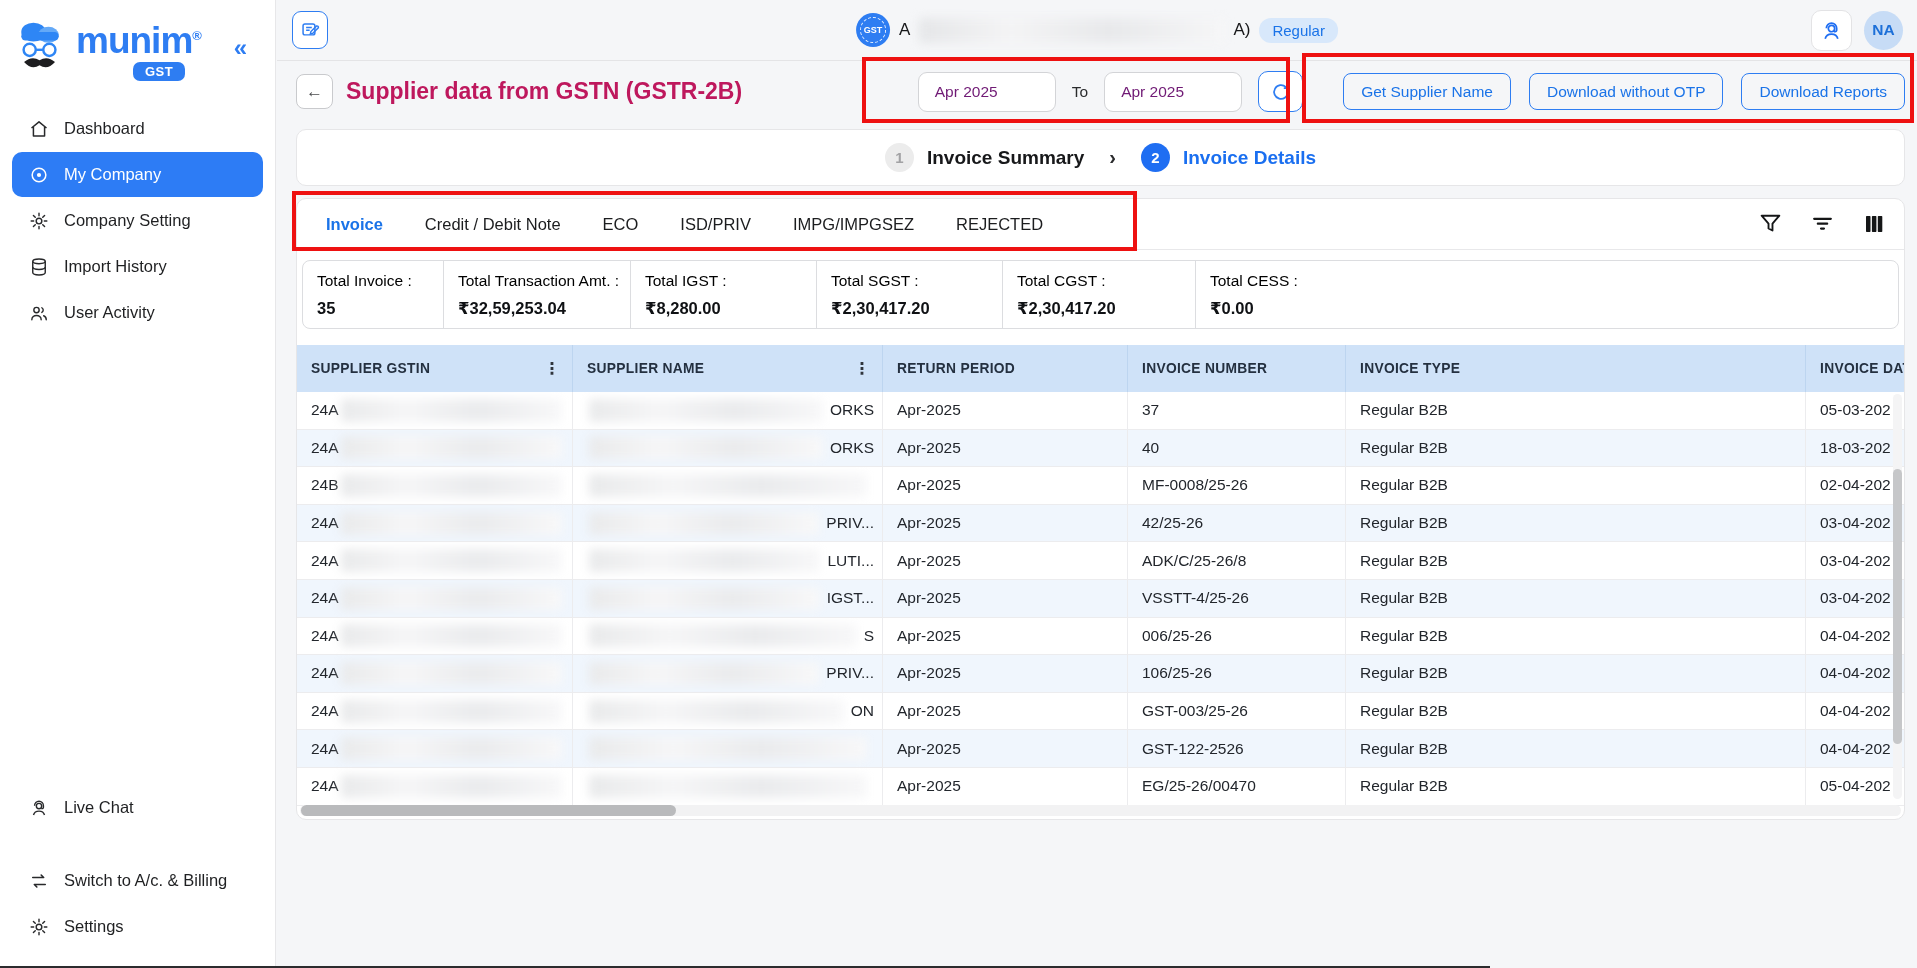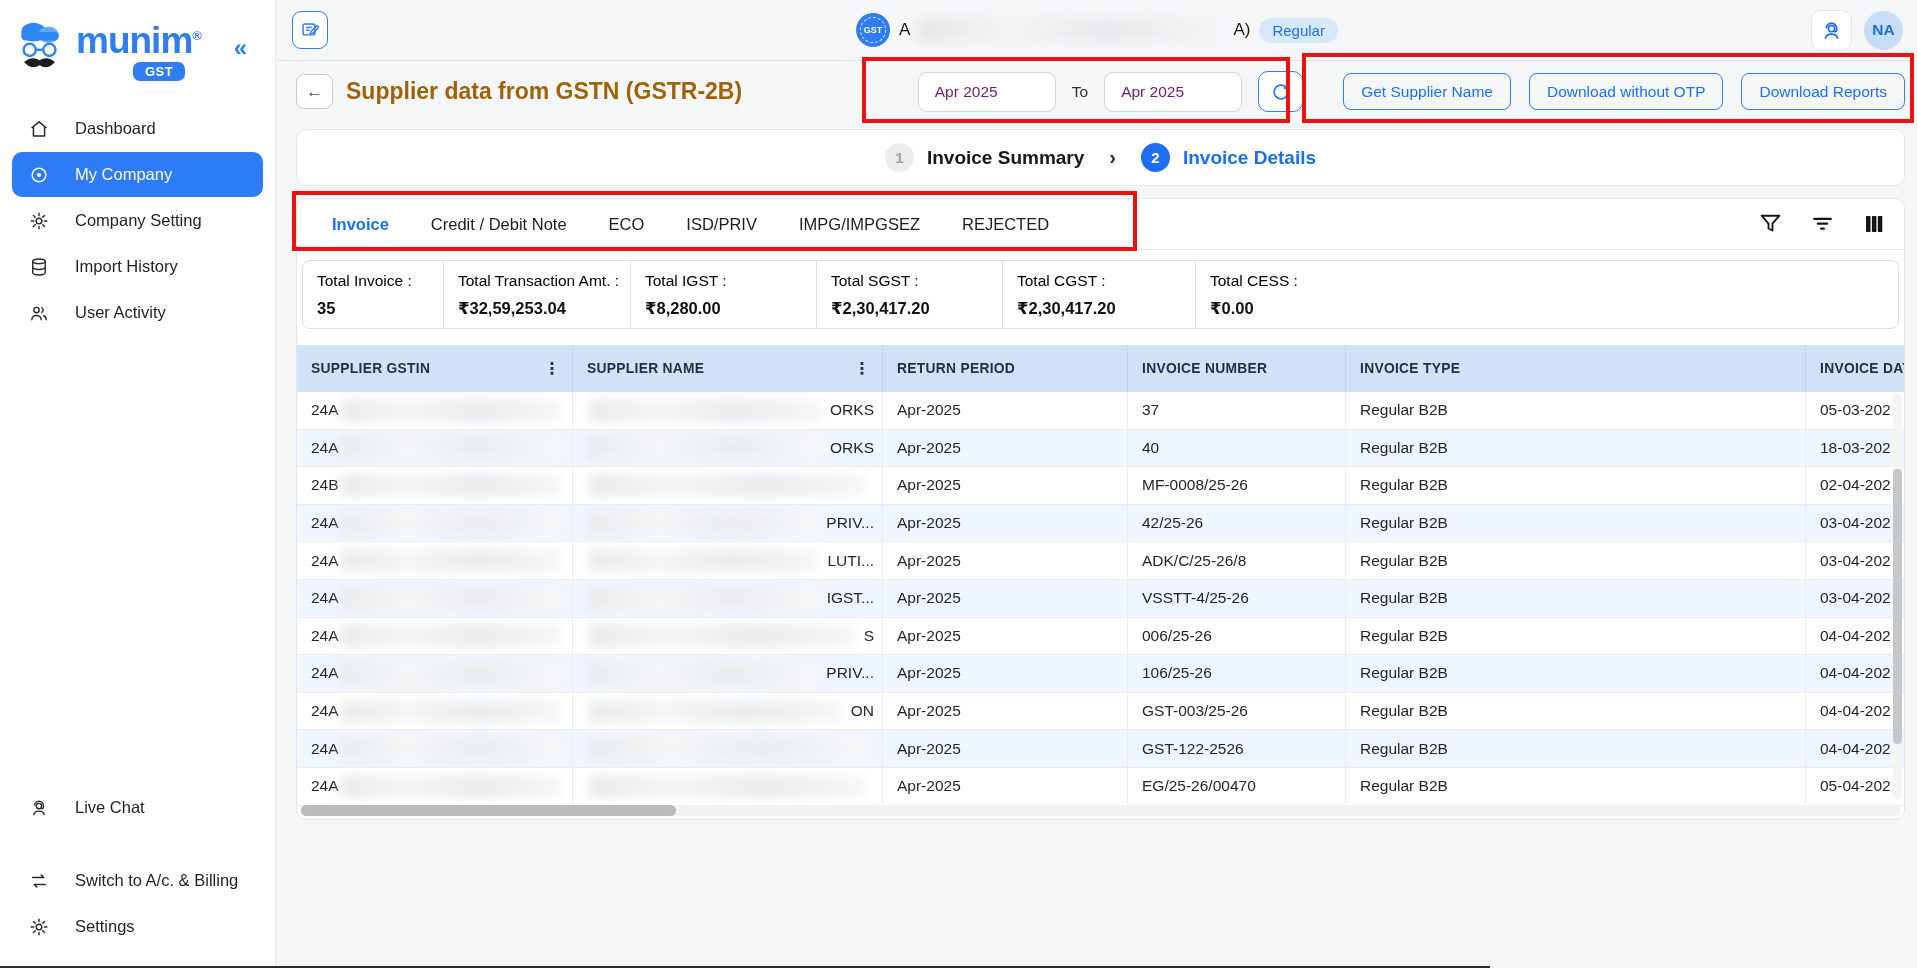--- a/index.html
+++ b/index.html
@@ -14,21 +14,21 @@
   .sidebar { position:absolute; left:0; top:0; bottom:2px; width:276px; background:#fff;
     border-right:1px solid #e7e7e9; display:flex; flex-direction:column; z-index:2; }
   .logo-row { position:relative; height:92px; padding:14px 10px 0 10px; }
   .mascot { position:absolute; left:10px; top:16px; }
   .brand-text { position:absolute; left:76px; top:20px; font-size:37px; font-weight:700; color:#2e7df2; letter-spacing:-1px; }
   .brand-reg { font-size:13px; vertical-align:super; font-weight:700; }
   .brand-badge { position:absolute; left:133px; top:62px; background:#2e7df2; color:#fff;
     font-size:13px; font-weight:700; padding:2px 12px; border-radius:7px; letter-spacing:.5px; }
   .collapse { position:absolute; right:28px; top:34px; color:#2e7df2; font-size:24px; font-weight:700; cursor:pointer; }
   .nav { padding:14px 12px 0; }
-  .nav-item { height:45px; display:flex; align-items:center; gap:26px; padding:0 0 0 17px;
+  .nav-item { height:45px; display:flex; align-items:center; gap:15px; padding:0 0 0 17px;
     border-radius:10px; font-size:16.5px; color:#1f2022; cursor:pointer; margin-bottom:1px; }
   .nav-item .nicon { width:20px; height:20px; color:#28292b; flex:none; }
   .nav-item.active { background:#2d7cf5; color:#fff; font-weight:500;text-align:right; }
   .nav-item.active .nicon { color:#fff; }
   .sidebar-footer { margin-top:auto; padding:0 12px 16px; }
   .sidebar-footer .nav-item.livechat { margin-bottom:28px; }
 
   
   .main { position:absolute; left:277px; top:0; right:0; bottom:0; }
   .topbar { height:61px; border-bottom:1px solid #e4e4e6; display:flex; align-items:center;
@@ -45,21 +45,21 @@
   .plan-badge { background:#d8e8fb; color:#1a73e8; font-size:15px; font-weight:500; padding:4px 13px; border-radius:12px; }
   .topbar-right { margin-left:auto; display:flex; align-items:center; gap:12px; }
   .support-btn { width:41px; height:41px; border:1px solid #e3e3e5; border-radius:10px; background:#fff;
     color:#1f6ef2; display:flex; align-items:center; justify-content:center; cursor:pointer; }
   .avatar { width:39px; height:39px; border-radius:50%; background:#c7dcf6; color:#1c6fd8;
     font-size:15.5px; font-weight:700; display:flex; align-items:center; justify-content:center; cursor:pointer; }
 
   .pagehead { height:61px; display:flex; align-items:center; padding:0 12px 0 19px; }
   .back-btn { width:37px; height:35px; border:1px solid #c9cacd; border-radius:8px; background:#fff;
     color:#4a4b4d; font-size:17px; display:flex; align-items:center; justify-content:center; cursor:pointer; }
-  .page-title { font-size:23px; font-weight:600; color:#a16207; margin-left:13px; }
+  .page-title { font-size:23px; font-weight:600; color:#be185d; margin-left:13px; }
   .date-group { margin-left:auto; display:flex; align-items:center; gap:16px; margin-right:40px; }
   .date-input { width:138px; height:40px; border:1px solid #d3d4d7; border-radius:9px; background:#fff;
     color:#701a75; font-size:15.5px; display:flex; align-items:center; padding-left:16px; cursor:text; }
   .to-label { font-size:15.5px; color:#2a2b2d; font-weight:500; }
   .refresh-btn { width:45px; height:41px; border:1.6px solid #2e7df2; border-radius:10px; background:#fff;
     color:#2e7df2; display:flex; align-items:center; justify-content:center; cursor:pointer; }
   .actions { display:flex; align-items:center; gap:18px; }
   .action-btn { height:37px; border:1.5px solid #2e7df2; border-radius:8px; background:transparent;
     color:#1a73e8; font-size:15.5px; font-weight:500; padding:0 17px; cursor:pointer;
     font-family:"Liberation Sans","DejaVu Sans",sans-serif; white-space:nowrap; }
@@ -68,21 +68,21 @@
     border-radius:10px; display:flex; align-items:center; justify-content:center; gap:13px; }
   .step-num { width:29px; height:29px; border-radius:50%; background:#ececec; color:#a2a2a4;
     font-size:15px; font-weight:600; display:flex; align-items:center; justify-content:center; }
   .step-num.active { background:#1f6ef2; color:#fff; }
   .step-label { font-size:19px; font-weight:600; color:#17181a; }
   .step-label.active { color:#1a6ff0; }
   .step-sep { font-size:20px; font-weight:700; color:#2a2b2d; margin:0 12px; }
 
   .content-card { margin:12px 12px 0 19px; height:622px; background:#fff; border:1px solid #e6e6e8;
     border-radius:10px; position:relative; overflow:hidden; }
-  .tabs-row { height:51px; display:flex; align-items:center; padding-left:14px; border-bottom:1px solid #e8e8ea; position:relative; }
+  .tabs-row { height:51px; display:flex; align-items:center; padding-left:8px; border-bottom:1px solid #e8e8ea; position:relative; }
   .tab { padding:0 21px; font-size:16.5px; color:#1c1d1f; font-weight:500; cursor:pointer; line-height:50px; }
   .tab.active { color:#1a73e8; font-weight:600; }
   .tab-underline { position:absolute; left:1px; bottom:-1px; width:103px; height:3.5px; border-radius:2px;
     background:linear-gradient(90deg,#1a6ff0 0%,#9cc6f9 100%); }
   .table-tools { position:absolute; right:18px; top:12px; display:flex; align-items:center; gap:27px; color:#151617; }
   .tool-icon { cursor:pointer; }
 
   .summary-row { margin:10px 5px 0; border:1px solid #dcdde0; border-radius:8px; height:69px;
     display:grid; grid-template-columns:140px 187px 186px 186px 193px 186px 1fr; }
   .sum-cell { padding:11px 0 0 14px; }

